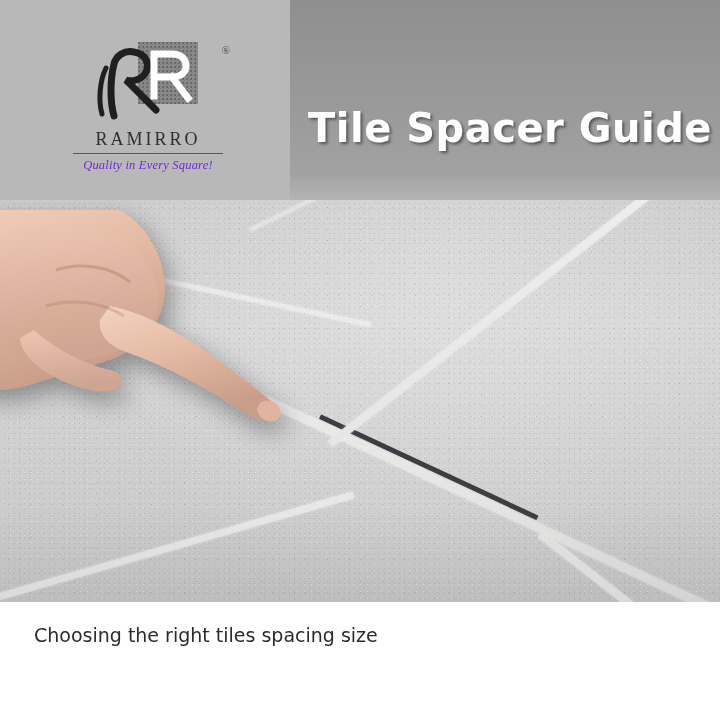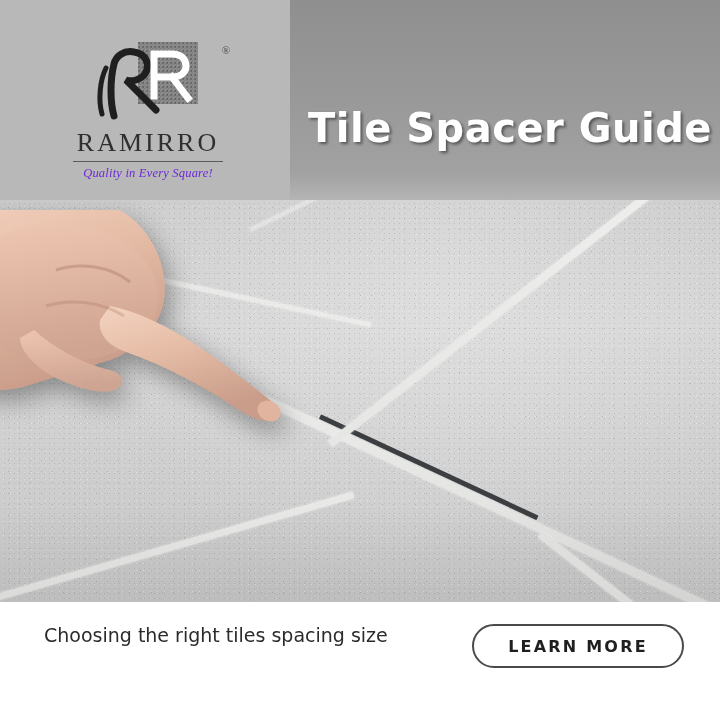--- a/index.html
+++ b/index.html
@@ -167,21 +167,21 @@
   .logo-reg {
     position: absolute;
     right: -14px;
     top: 4px;
     font-size: 11px;
     color: #4a4a4a;
     font-family: "Liberation Serif", serif;
   }
   .logo-name {
     font-family: "Liberation Serif", serif;
-    font-size: 26px;
+    font-size: 18px;
     letter-spacing: 3px;
     color: #2f2f2f;
     line-height: 1;
     margin-top: 4px;
   }
   .logo-rule {
     width: 150px;
     height: 1px;
     background: #5a5a5a;
     margin: 5px auto 4px auto;
@@ -229,21 +229,21 @@
   .bottom-bar {
     position: absolute;
     left: 0;
     bottom: 0;
     width: 720px;
     height: 118px;
     background: #ffffff;
   }
   .bottom-text {
     position: absolute;
-    left: 44px;
+    left: 34px;
     top: 18px;
     color: #2b2b2b;
     font-size: 19px;
     line-height: 30px;
     font-family: "DejaVu Sans", sans-serif;
   }
   .bottom-text div {
     white-space: nowrap;
   }
   .learn-btn {
@@ -349,16 +349,15 @@
   </div>
 
   <div class="title-bar">
     <div class="title-text">Tile Spacer Guide</div>
   </div>
 
   <div class="bottom-bar">
     <div class="bottom-text">
       <div>Choosing the right tiles spacing size</div>
     </div>
-    <div class="learn-btn">LEARN MORE</div>
   </div>
 
 </div>
 
 </body></html>

